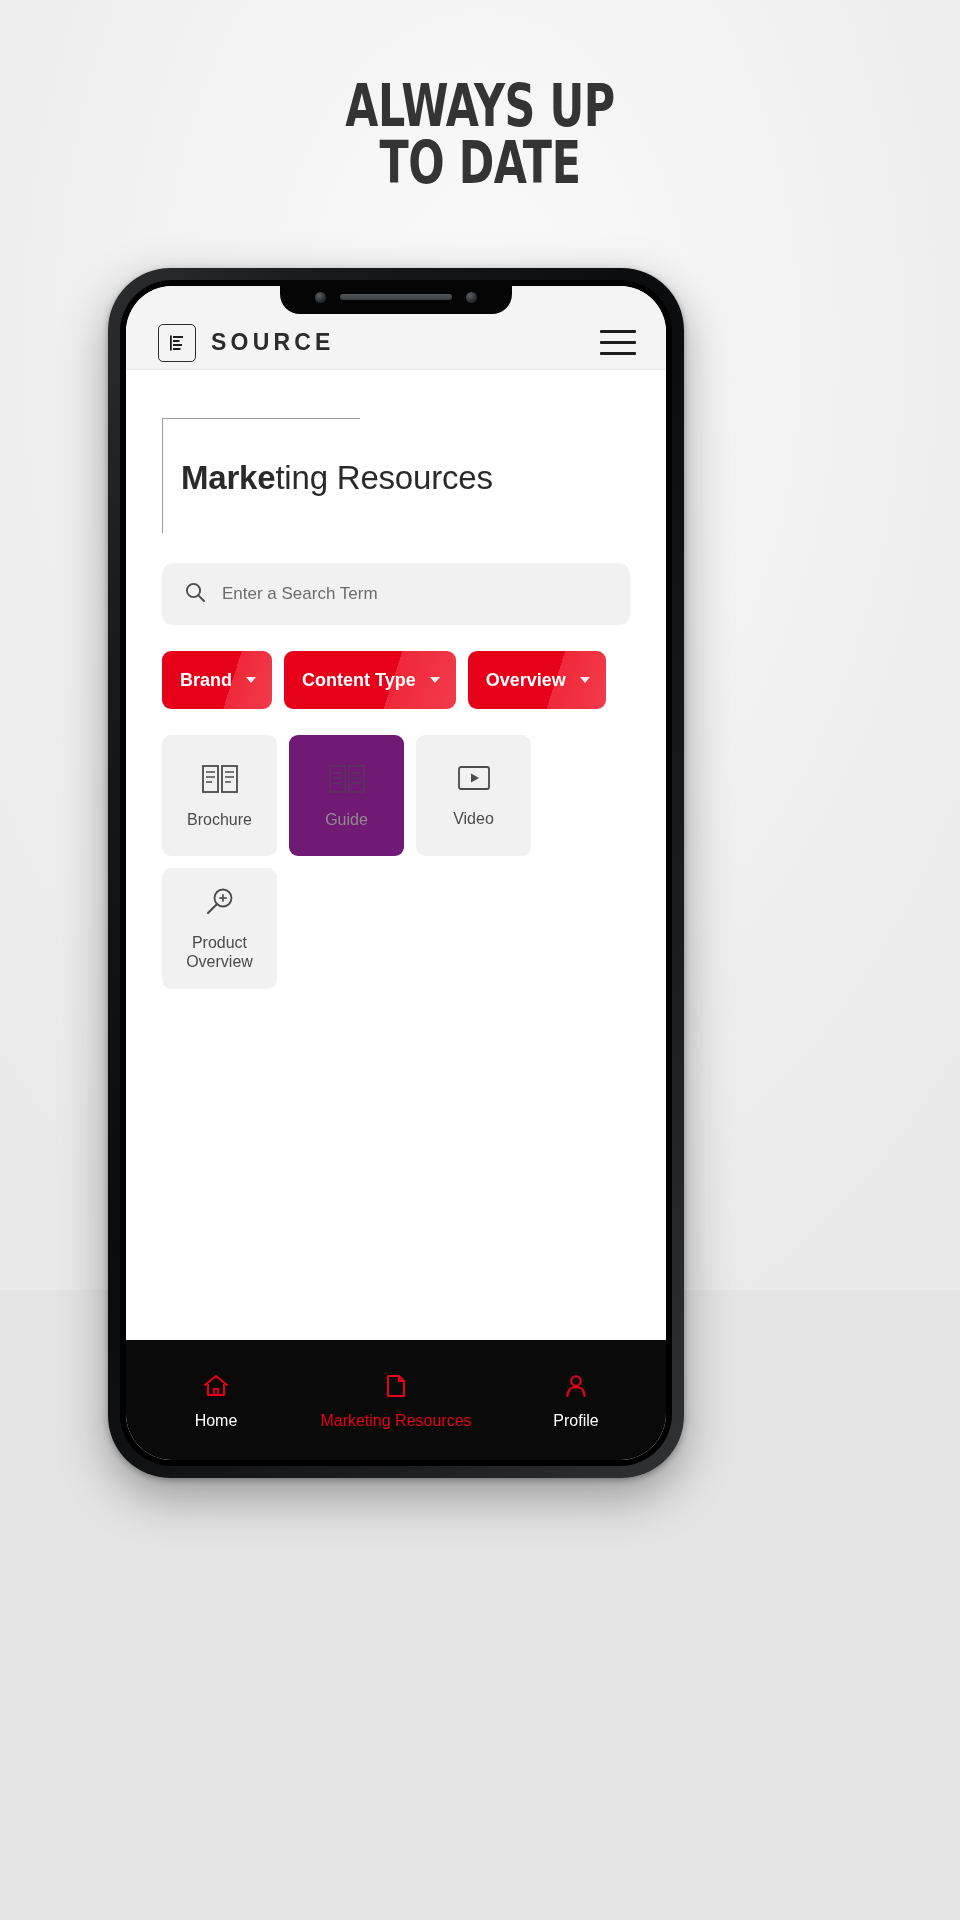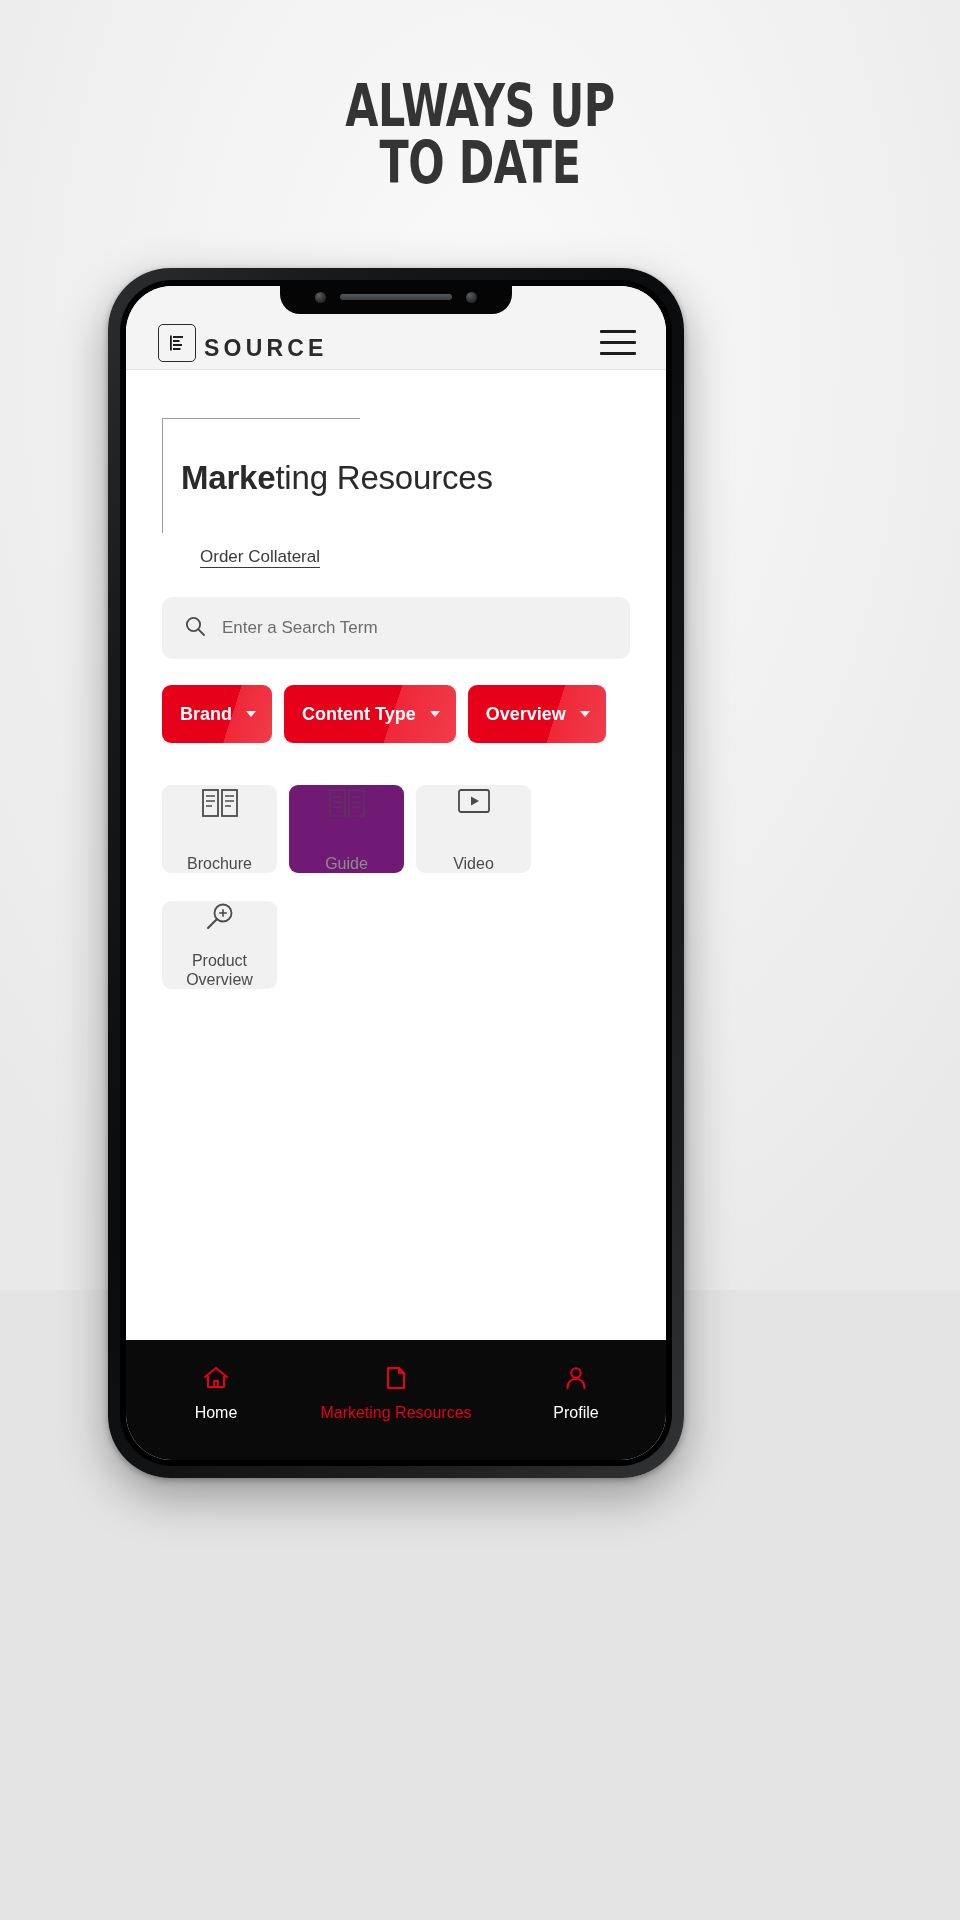--- a/index.html
+++ b/index.html
@@ -100,21 +100,21 @@
   
   .app-header {
     flex: 0 0 auto;
     height: 84px;
     background: #f4f4f4;
     display: flex; align-items: center;
     justify-content: space-between;
     padding: 30px 30px 0 32px;
     border-bottom: 1px solid #e6e6e6;
   }
-  .brand { display: flex; align-items: flex-end; gap: 8px; }
+  .brand { display: flex; align-items: center; gap: 15px; }
   .brand-mark {
     width: 38px; height: 38px;
     border: 1.6px solid #2b2b2b;
     border-radius: 5px;
     display: flex; align-items: center; justify-content: center;
   }
   .brand-word {
     font-size: 23px; font-weight: 700;
     letter-spacing: 4.2px;
     color: #2b2b2b;
@@ -194,46 +194,45 @@
     border-top: 6px solid #ffffff;
     opacity: 0.95;
   }
 
   
   .tiles {
     display: flex; flex-wrap: wrap; gap: 12px;
     margin-top: 26px;
   }
   .tile {
-    width: 115px; height: 88px;
+    width: 115px; height: 121px;
     background: #f1f1f1;
     border-radius: 9px;
     display: flex; flex-direction: column;
-    align-items: center; justify-content: space-between;
+    align-items: center; justify-content: center;
     gap: 10px;
     cursor: pointer;
-    margin-top: 16px;
   }
   .tile-label {
     font-size: 16px; color: #4b4b4b;
     text-align: center; line-height: 1.15;
     padding: 0 6px;
   }
   .tile.dim { background: #701a75; }
   .tile.dim .tile-label { color: #8d8d8d; }
   .tile.dim svg { opacity: 0.5; }
 
   
   .bottom-nav {
     flex: 0 0 auto;
     background: #0a0a0a;
     height: 120px;
     display: flex;
     align-items: flex-start;
-    padding-top: 24px;
+    padding-top: 32px;
   }
   .nav-item {
     flex: 1 1 0;
     display: flex; flex-direction: column;
     align-items: center; gap: 8px;
     cursor: pointer;
   }
   .nav-label {
     font-size: 16px; color: #ffffff;
     text-align: center; line-height: 1.15;
@@ -286,23 +285,20 @@
       </div>
 
       <div class="app-body">
 
         <div class="page-title-wrap">
           <div class="page-title">
             <b>Marke</b><span>ting Resources</span>
           </div>
         </div>
 
-        <div class="sub-link-row">
-          <span class="sub-link">Order Collateral</span>
-        </div>
 
         <div class="search-bar">
           <span class="search-icon">
             <svg width="22" height="22" viewBox="0 0 22 22">
               <circle cx="9.5" cy="9.5" r="6.6" fill="none" stroke="#4d4d4d" stroke-width="1.9"></circle>
               <line x1="14.4" y1="14.4" x2="20" y2="20" stroke="#4d4d4d" stroke-width="1.9" stroke-linecap="round"></line>
             </svg>
           </span>
           <input class="search-input" type="text" placeholder="Enter a Search Term" style="">
         </div>

